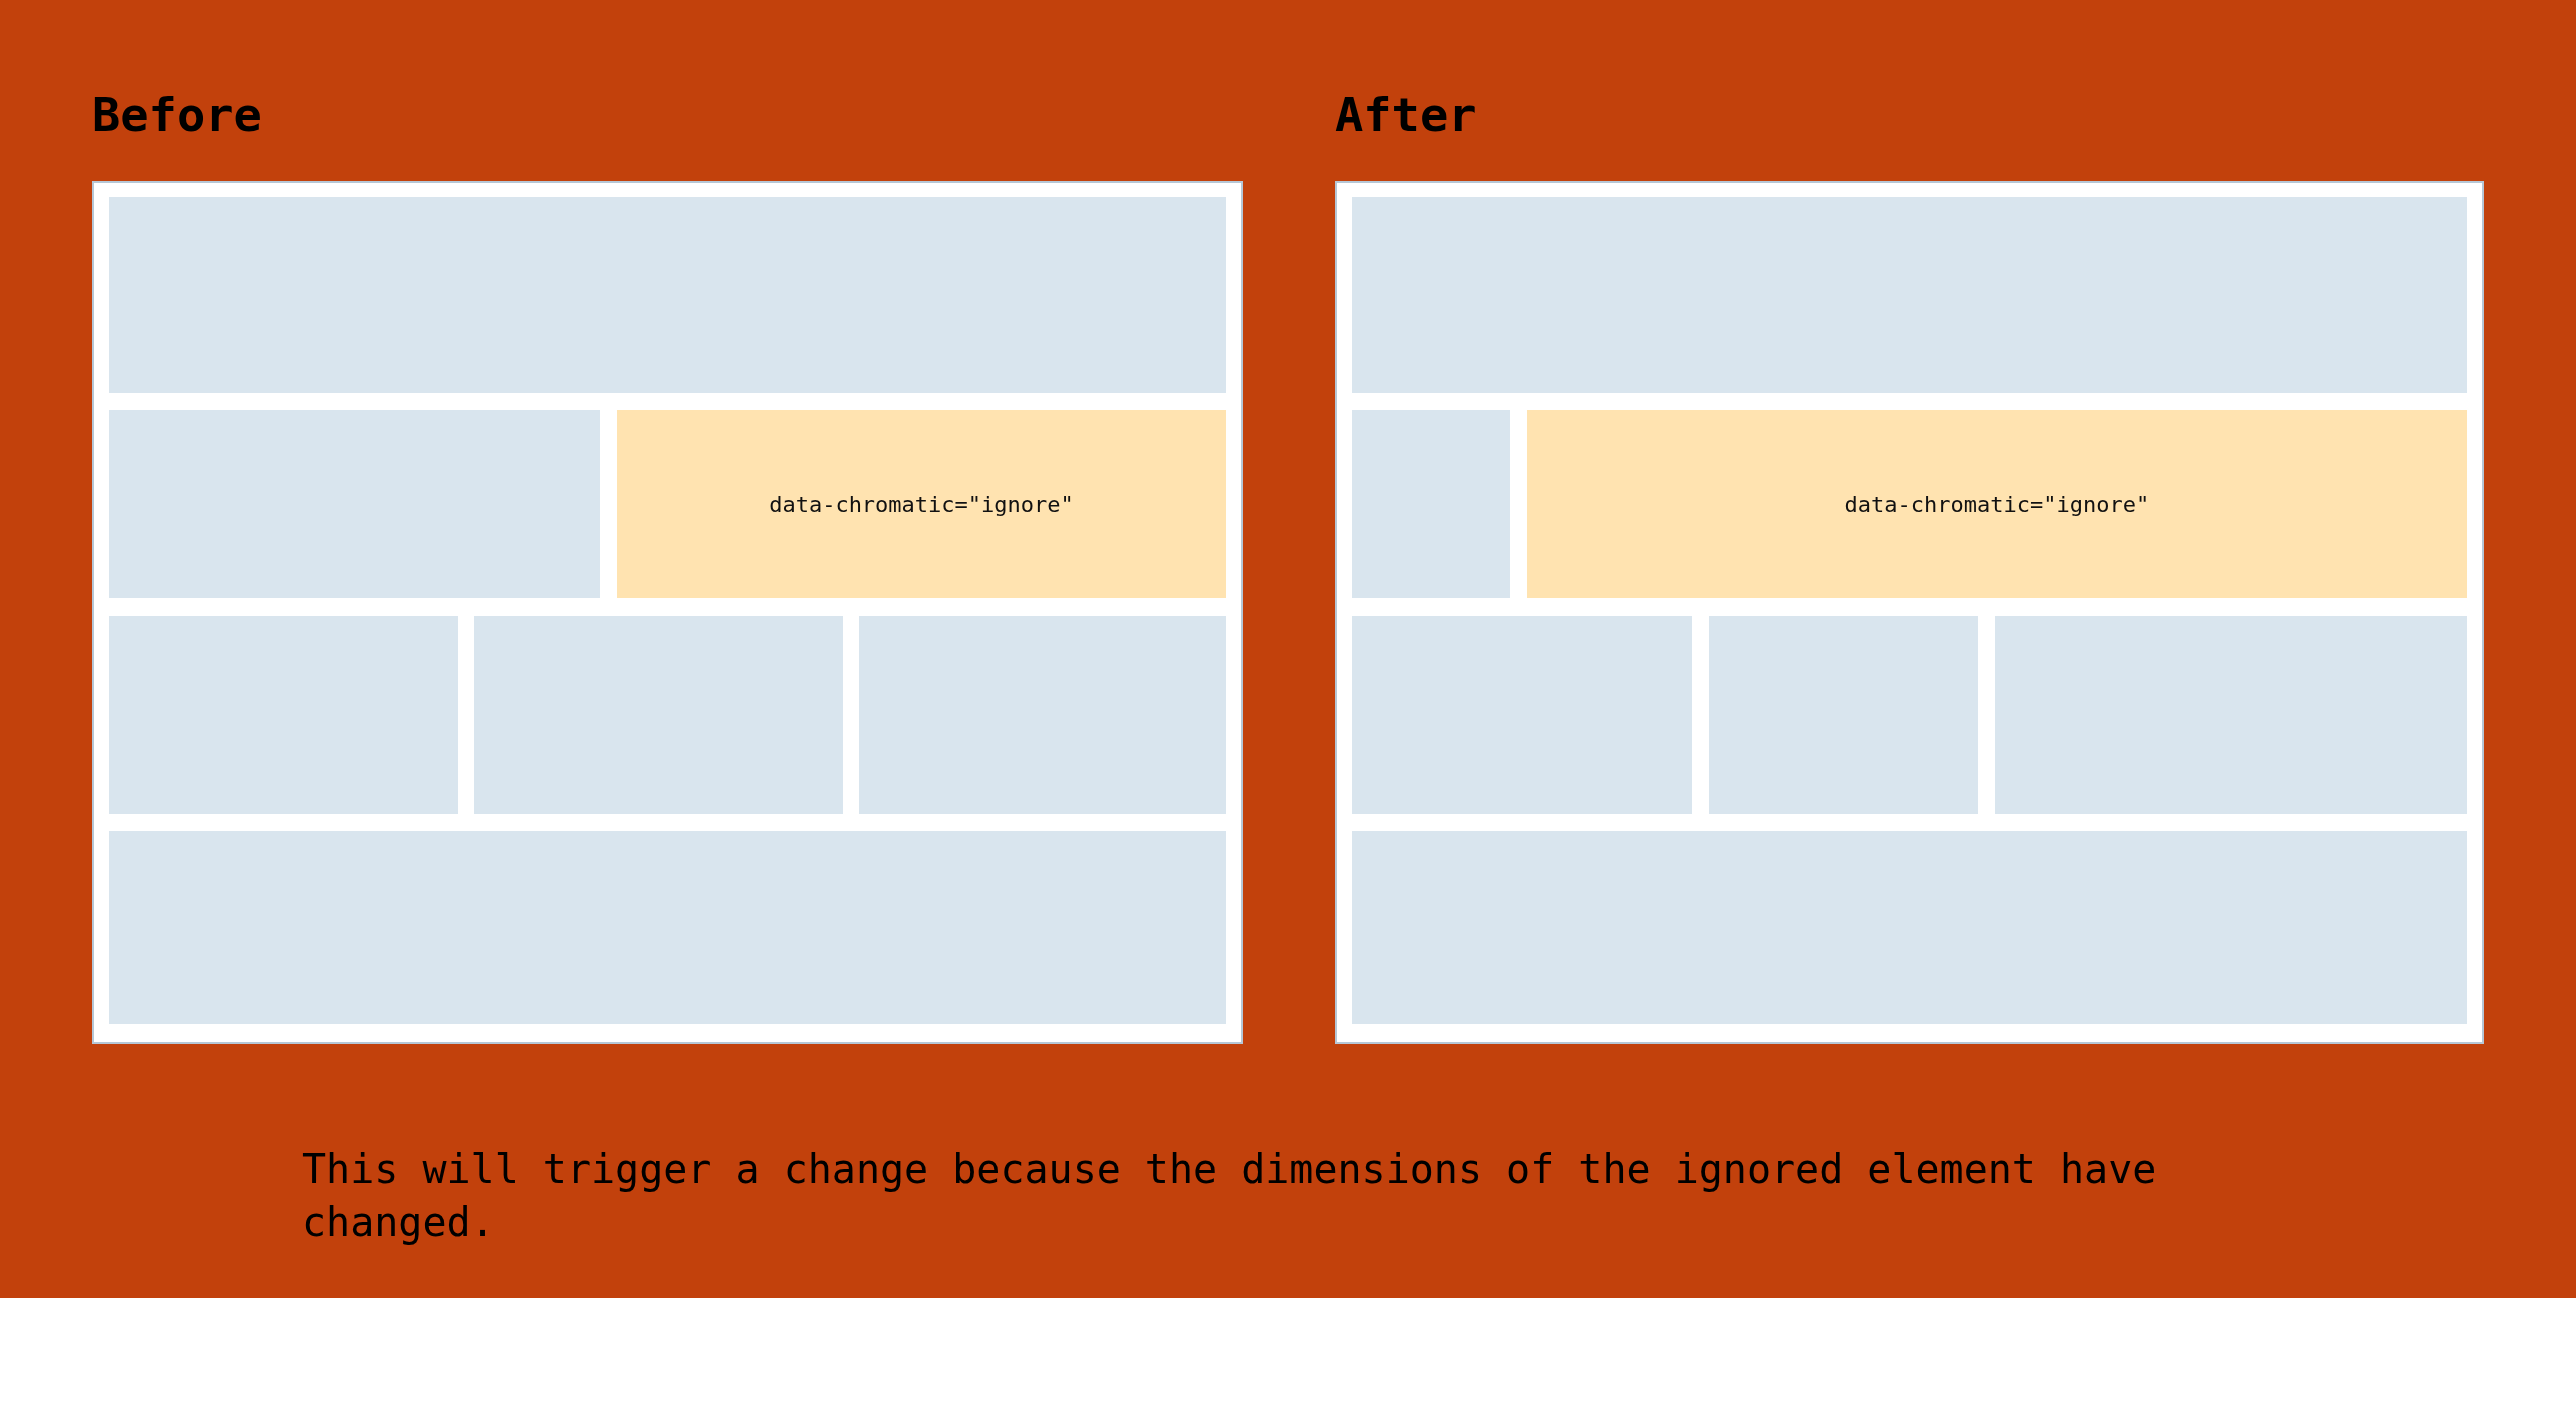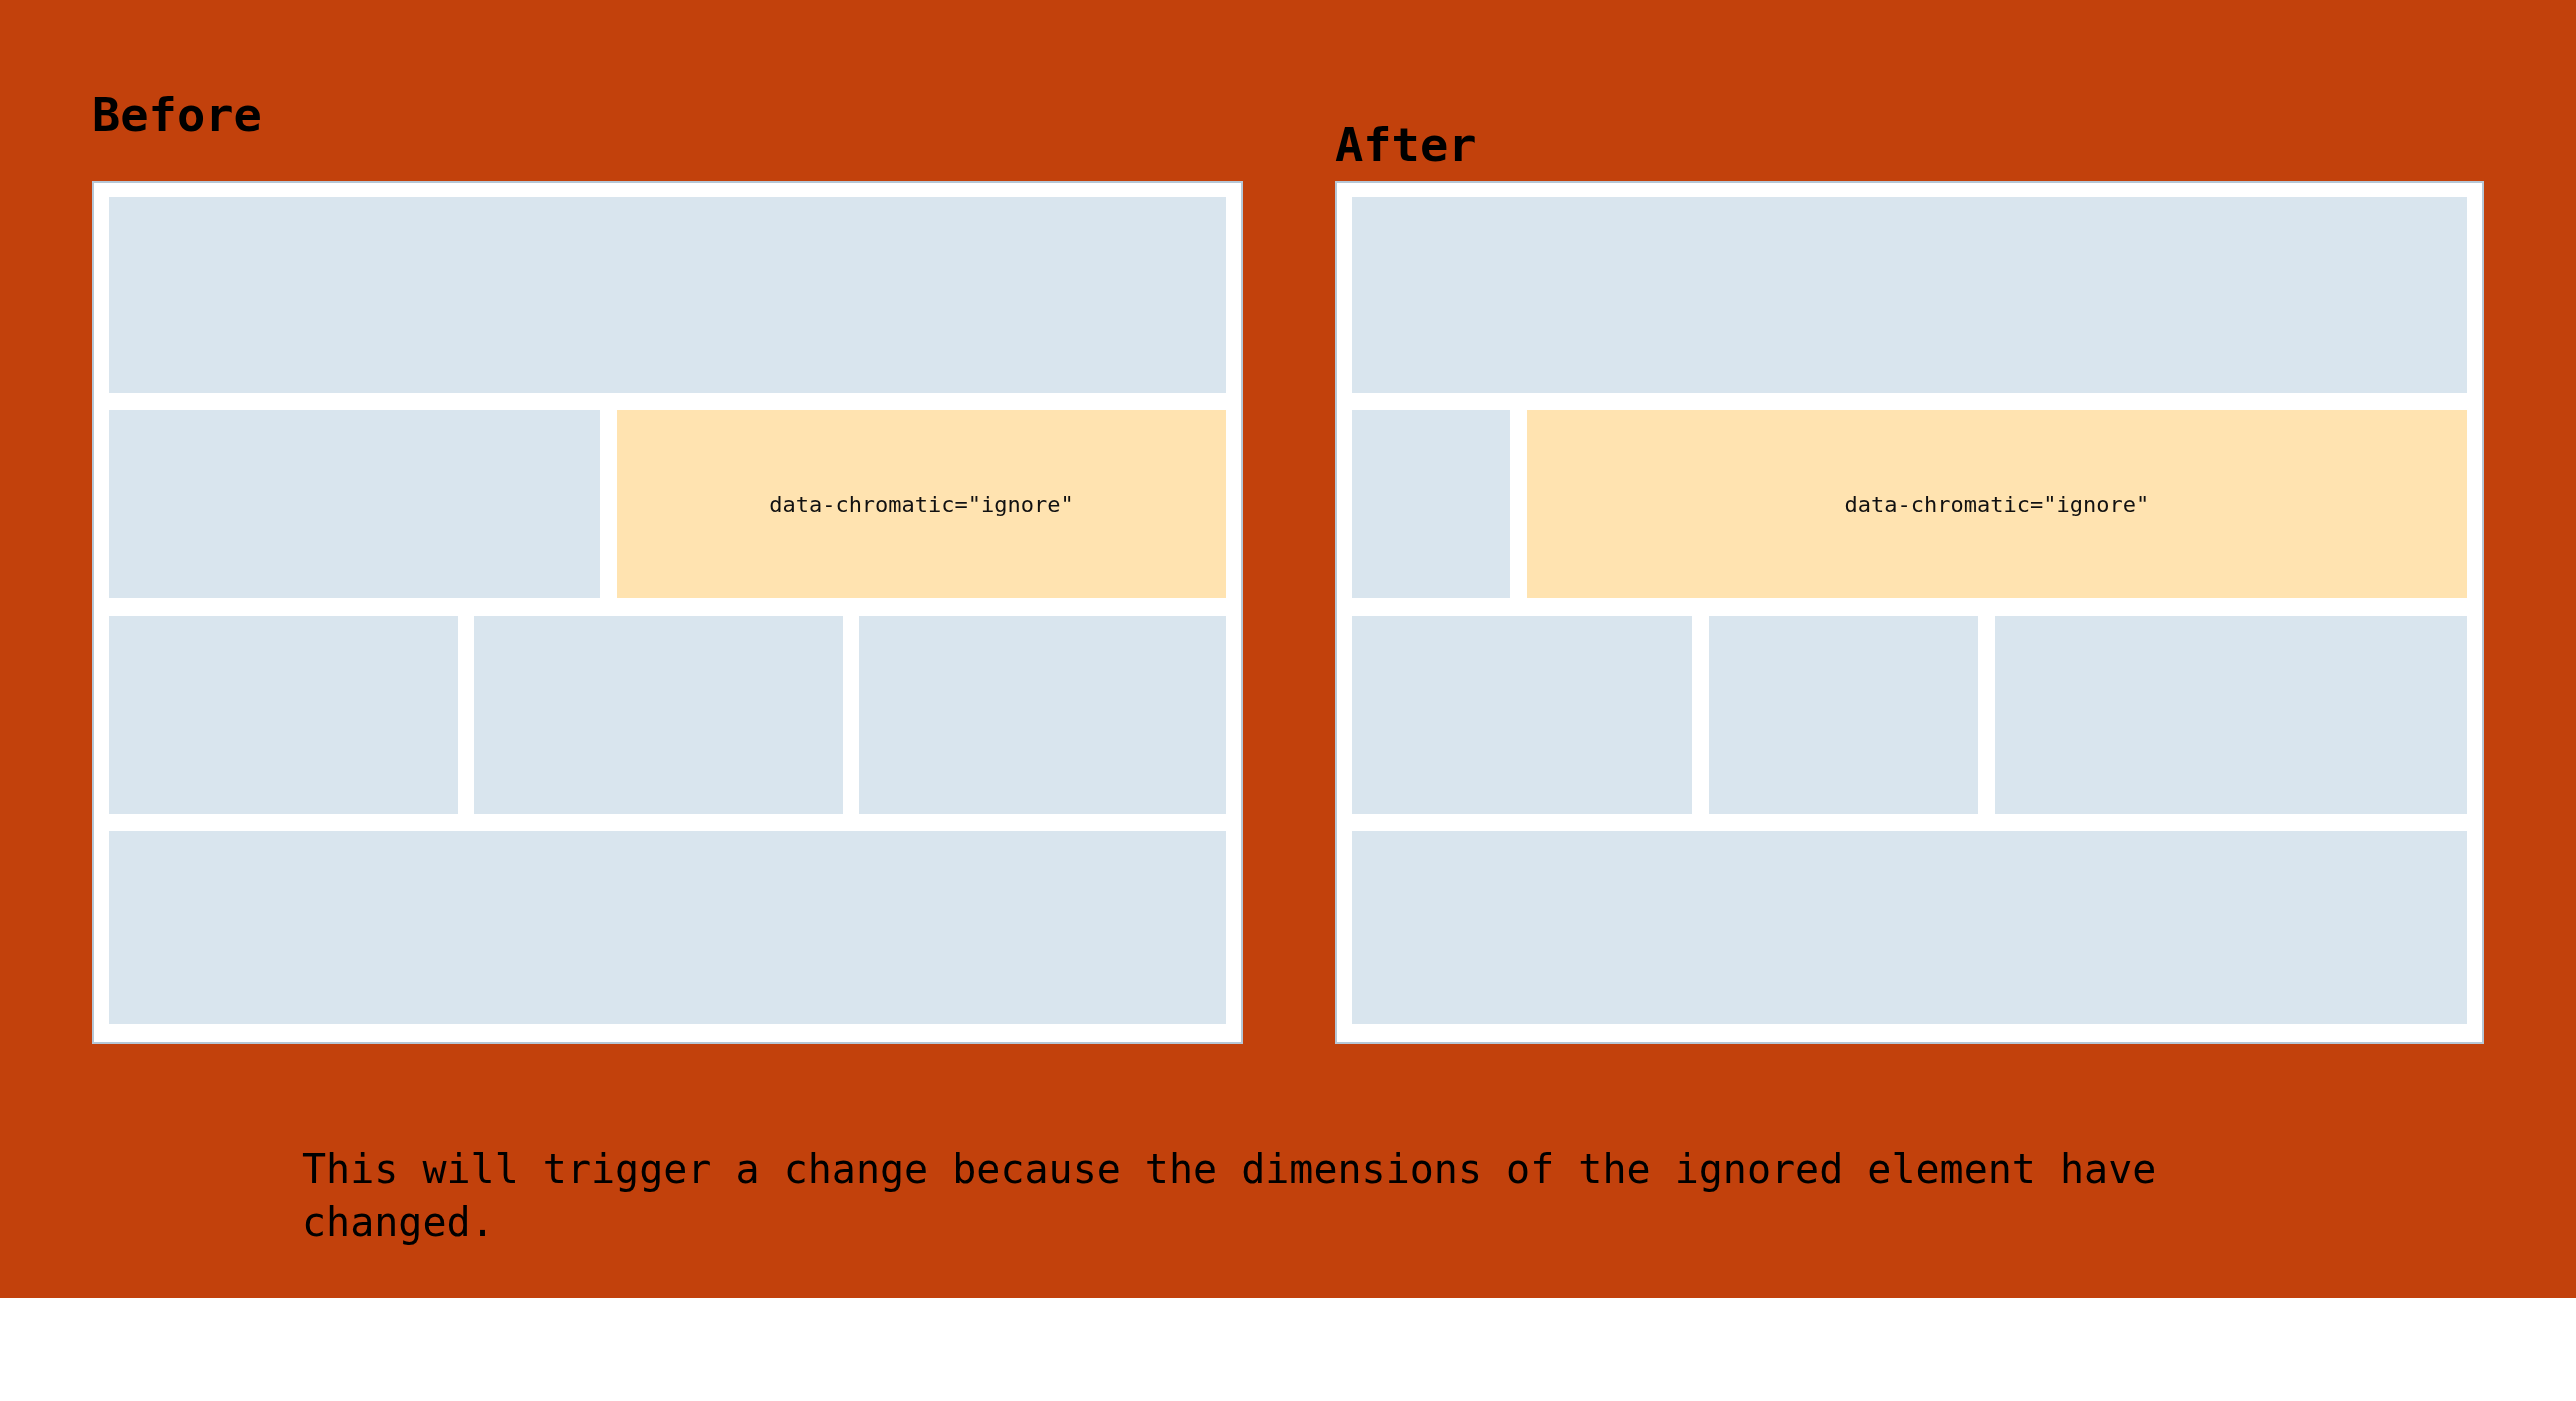--- a/index.html
+++ b/index.html
@@ -25,21 +25,21 @@
     position: absolute;
     font-family: "DejaVu Sans Mono", "Liberation Mono", monospace;
     font-weight: bold;
     font-size: 47px;
     line-height: 1;
     color: #000000;
     letter-spacing: 0px;
     white-space: nowrap;
   }
   #heading-before { left: 92px; top: 91px; }
-  #heading-after  { left: 1335px; top: 91px; margin-top: 30px; }
+  #heading-after  { left: 1335px; top: 91px; }
 
   
   .panel {
     position: absolute;
     border: 2.2px solid #b6c7d6;
     background: #ffffff;
   }
   #panel-before { left: 92px; top: 181px; width: 1151px; height: 863px; }
   #panel-after  { left: 1335px; top: 181px; width: 1149px; height: 863px; }
 

